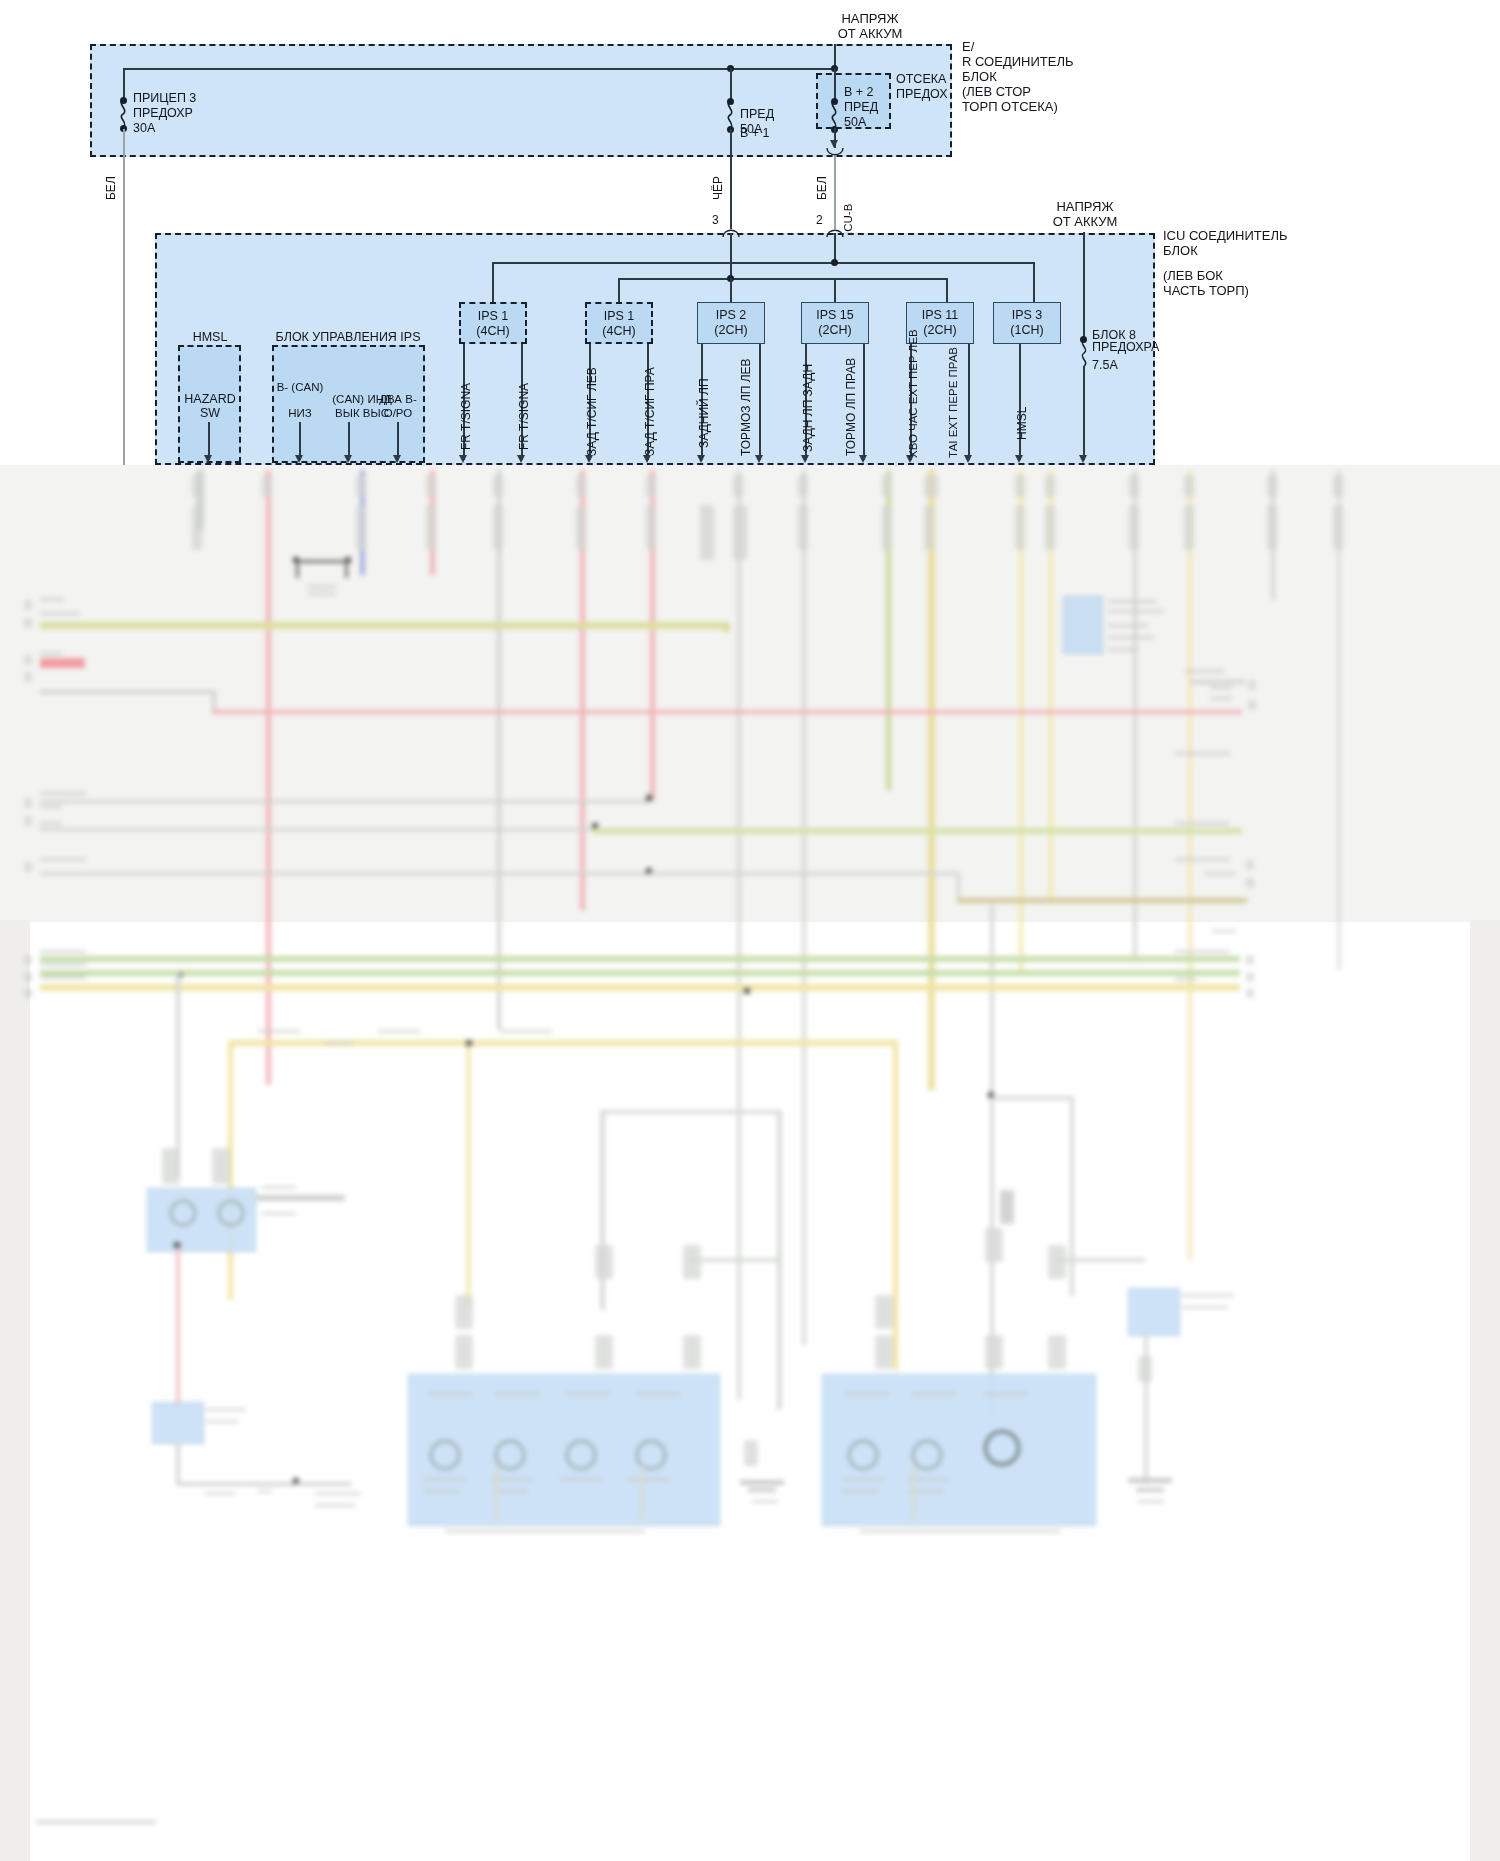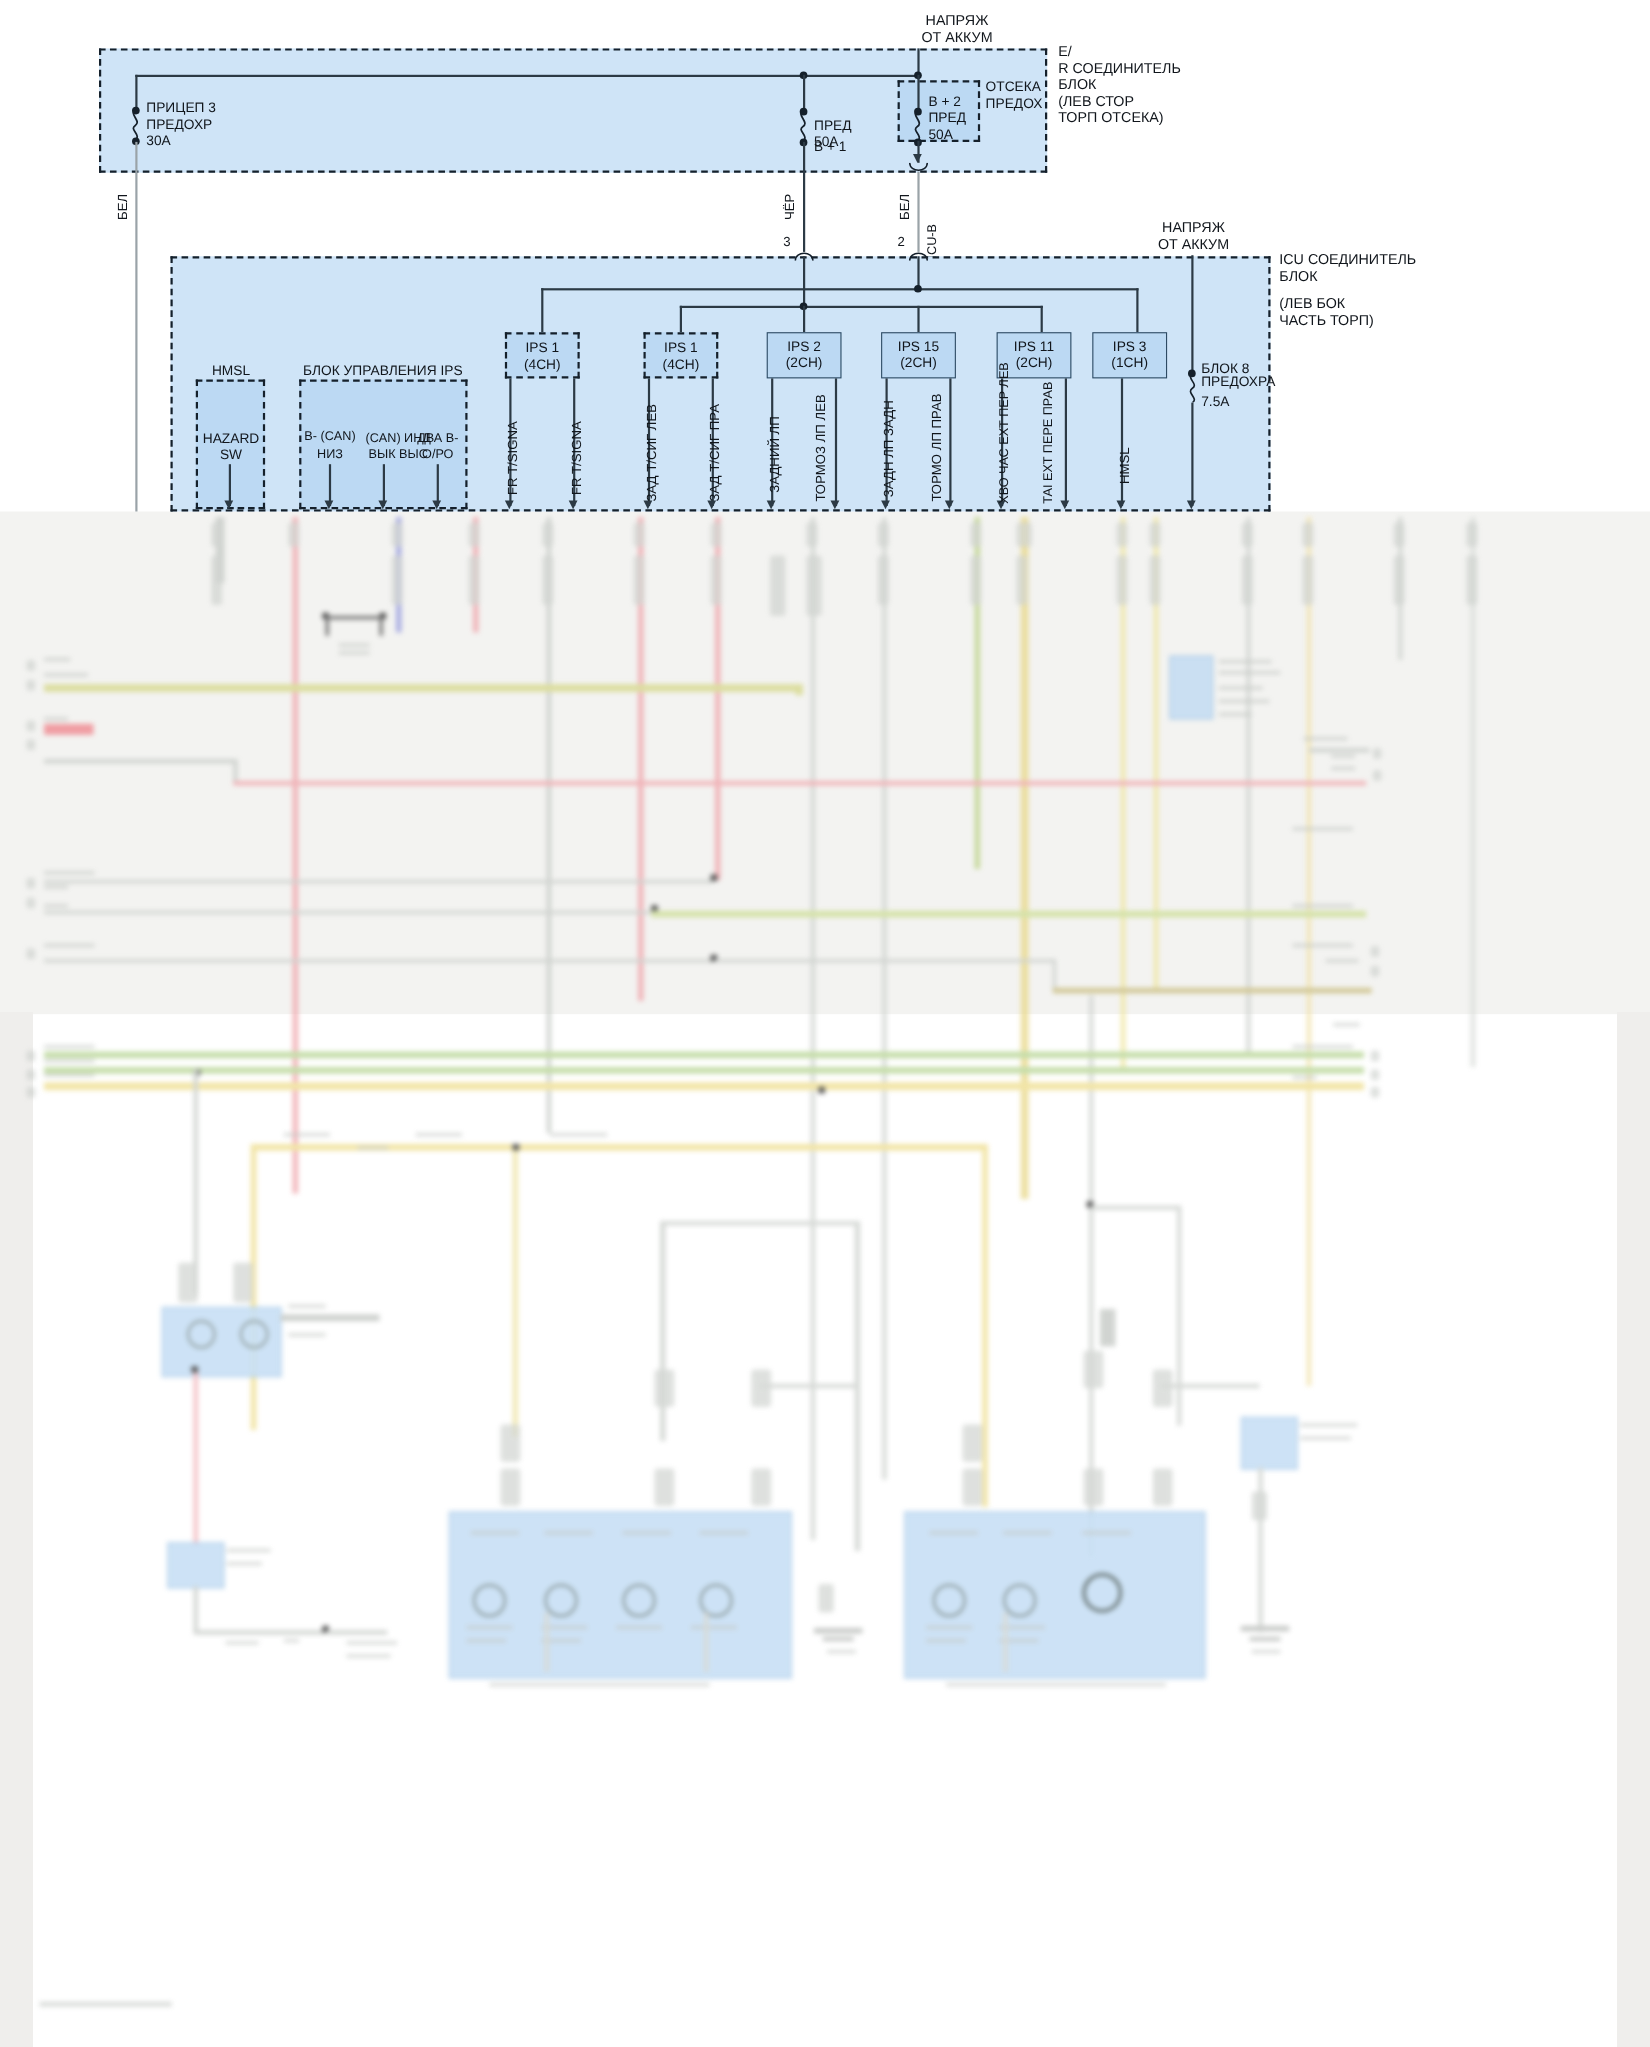--- a/index.html
+++ b/index.html
@@ -428,21 +428,21 @@
 
     <div class="lbl-c" style="left:170px;top:330px;width:80px;">HMSL</div>
     <div class="box dashbox-light" style="left:178px;top:345px;width:63px;height:118px;"></div>
     <div class="lbl-c" style="left:170px;top:392px;width:80px;">HAZARD</div>
     <div class="lbl-c" style="left:170px;top:406px;width:80px;">SW</div>
     <div class="wire wire-v wire-dark" style="left:208px;top:422px;height:38px;width:2px;"></div>
     <div class="arrow-d" style="left:204px;top:455px;"></div>
 
     <div class="lbl-c" style="left:258px;top:330px;width:180px;">БЛОК УПРАВЛЕНИЯ IPS</div>
     <div class="box dashbox-light" style="left:272px;top:345px;width:153px;height:118px;"></div>
-    <div class="lbl-c" style="left:264px;top:390px;width:72px;font-size:11.5px;">B- (CAN)</div>
+    <div class="lbl-c" style="left:264px;top:380px;width:72px;font-size:11.5px;">B- (CAN)</div>
     <div class="lbl-c" style="left:264px;top:406px;width:72px;font-size:11.5px;">НИЗ</div>
     <div class="lbl-c" style="left:326px;top:392px;width:72px;font-size:11.5px;">(CAN) ИНД</div>
     <div class="lbl-c" style="left:326px;top:406px;width:72px;font-size:11.5px;">ВЫК ВЫС</div>
     <div class="lbl-c" style="left:366px;top:392px;width:64px;font-size:11.5px;">ДВА B-</div>
     <div class="lbl-c" style="left:366px;top:406px;width:64px;font-size:11.5px;">О/РО</div>
 
     <div class="wire wire-v wire-dark" style="left:299px;top:422px;height:38px;width:2px;"></div>
     <div class="arrow-d" style="left:295px;top:455px;"></div>
     <div class="wire wire-v wire-dark" style="left:348px;top:422px;height:38px;width:2px;"></div>
     <div class="arrow-d" style="left:344px;top:455px;"></div>

